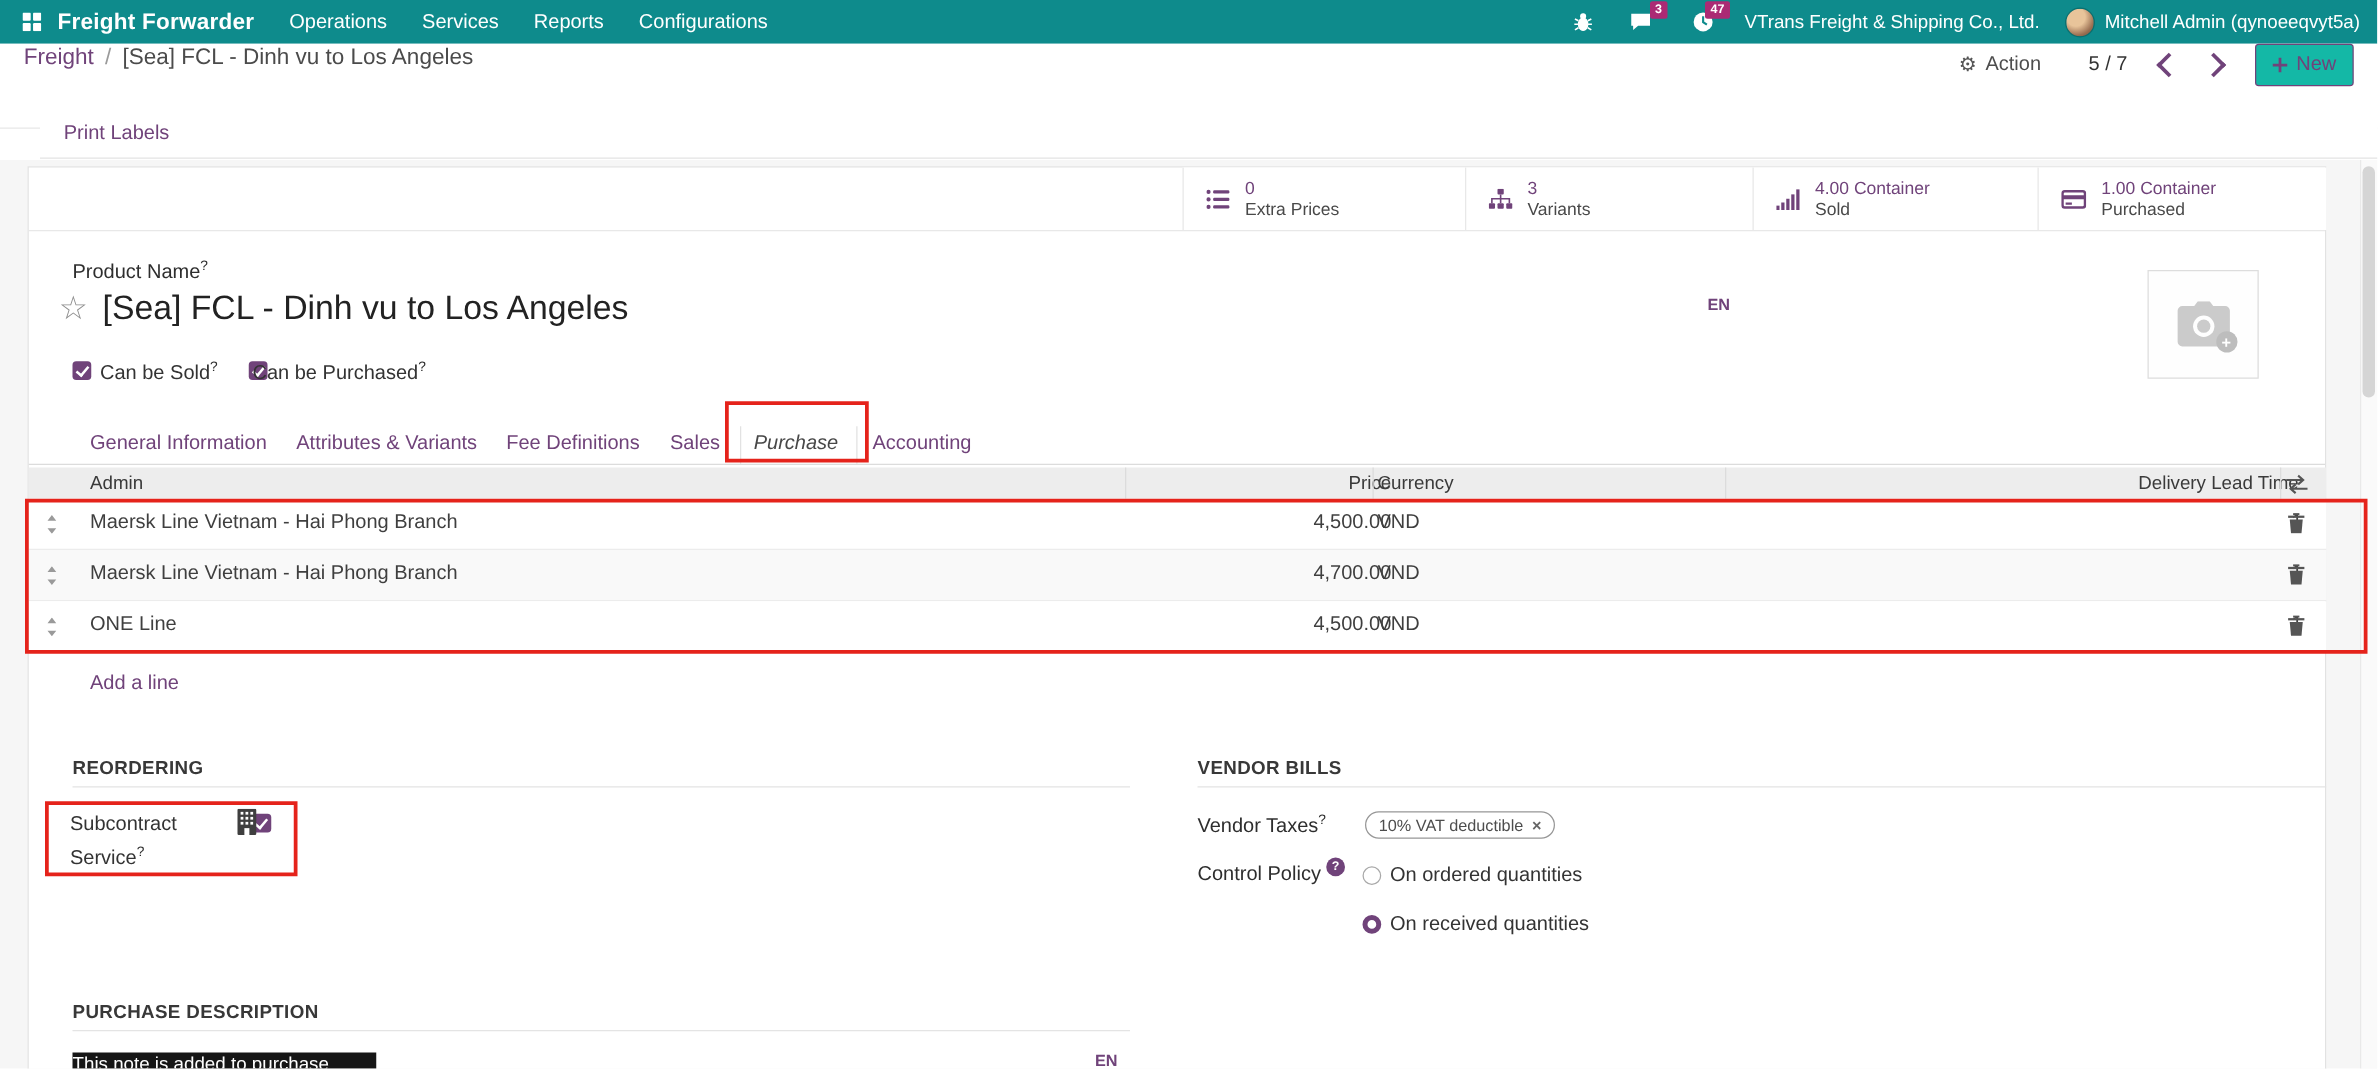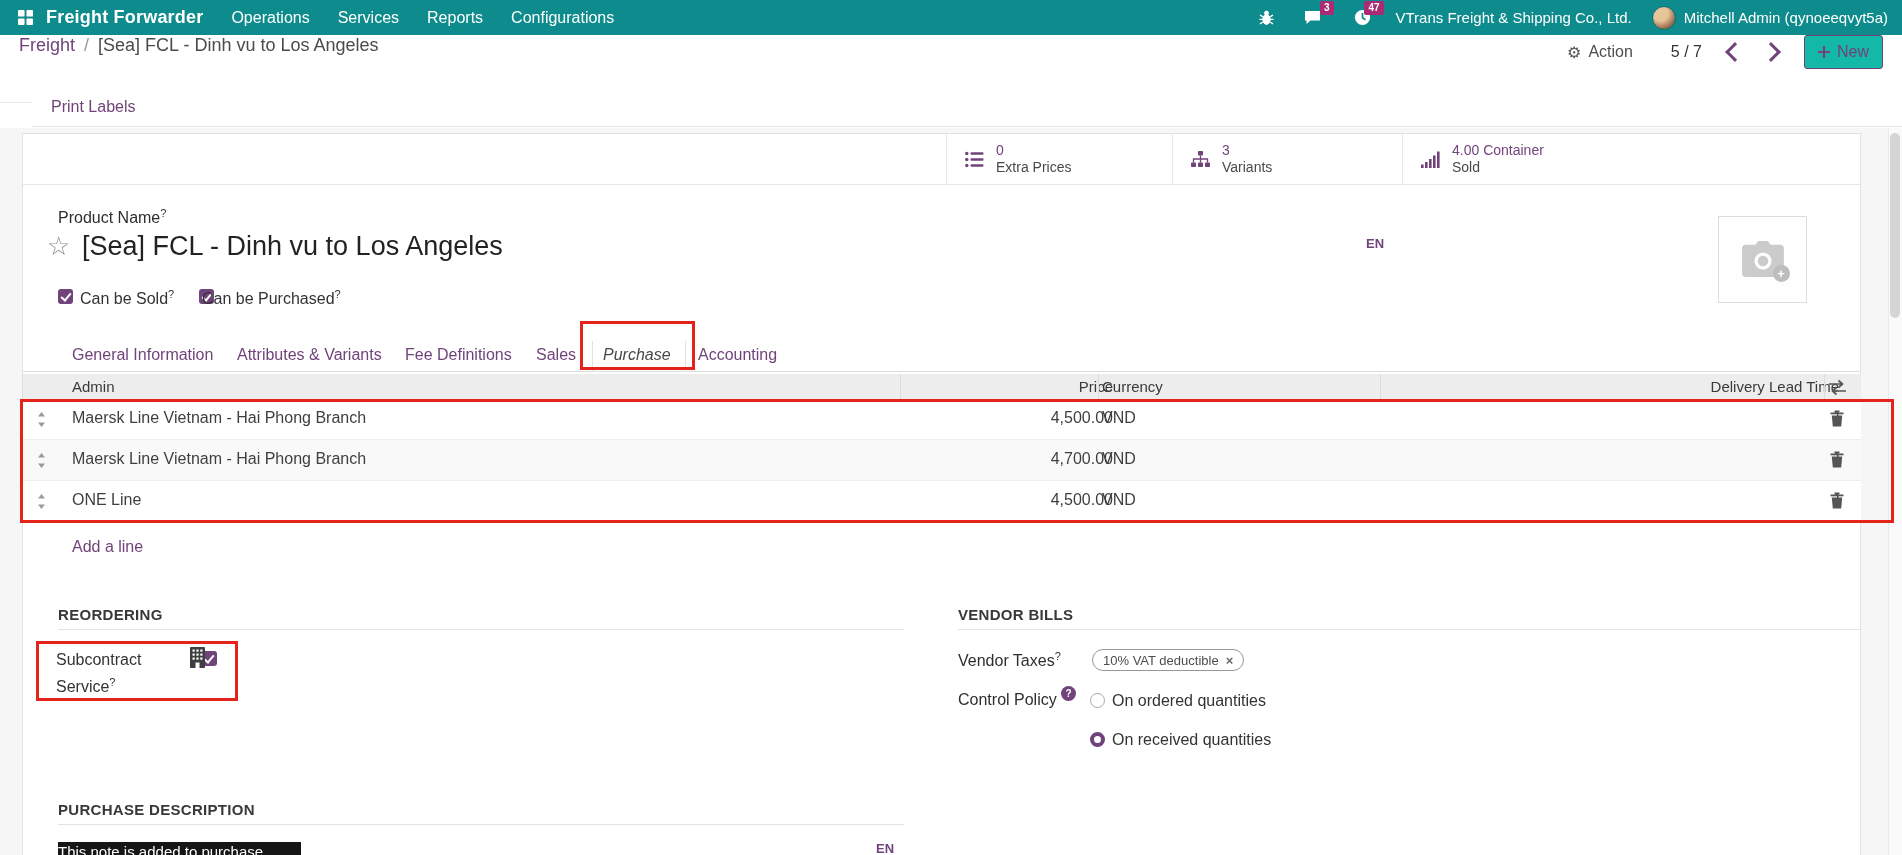--- a/index.html
+++ b/index.html
@@ -256,20 +256,33 @@
             <rect x="8" y="8" width="2.6" height="9"></rect>
             <rect x="12" y="4.5" width="2.6" height="12.5"></rect>
             <rect x="16" y="0.5" width="2.6" height="16.5"></rect>
           </svg>
       </span>
       <span class="tx">
           <span class="v">4.00 Container</span>
           <span class="l">Sold</span>
         </span>
     </div>
+    <div class="stat stat4">
+      <span class="ic">
+        <svg width="20" height="17" viewBox="0 0 20 17">
+            <rect x="1" y="2" width="18" height="13" rx="1.8" fill="none" stroke="currentColor" stroke-width="2"></rect>
+            <rect x="1" y="5.2" width="18" height="3.2" fill="currentColor"></rect>
+            <rect x="3.5" y="11" width="5" height="1.8" fill="currentColor"></rect>
+          </svg>
+      </span>
+      <span class="tx">
+          <span class="v">1.00 Container</span>
+          <span class="l">Purchased</span>
+        </span>
+    </div>
   </div>
 
   
   <div class="abs pn-label fieldlabel">
     <span>Product Name</span><sup>?</sup>
   </div>
   <div class="abs star">☆</div>
   <div class="abs title">[Sea] FCL - Dinh vu to Los Angeles</div>
   <div class="abs lang-top">EN</div>
 

